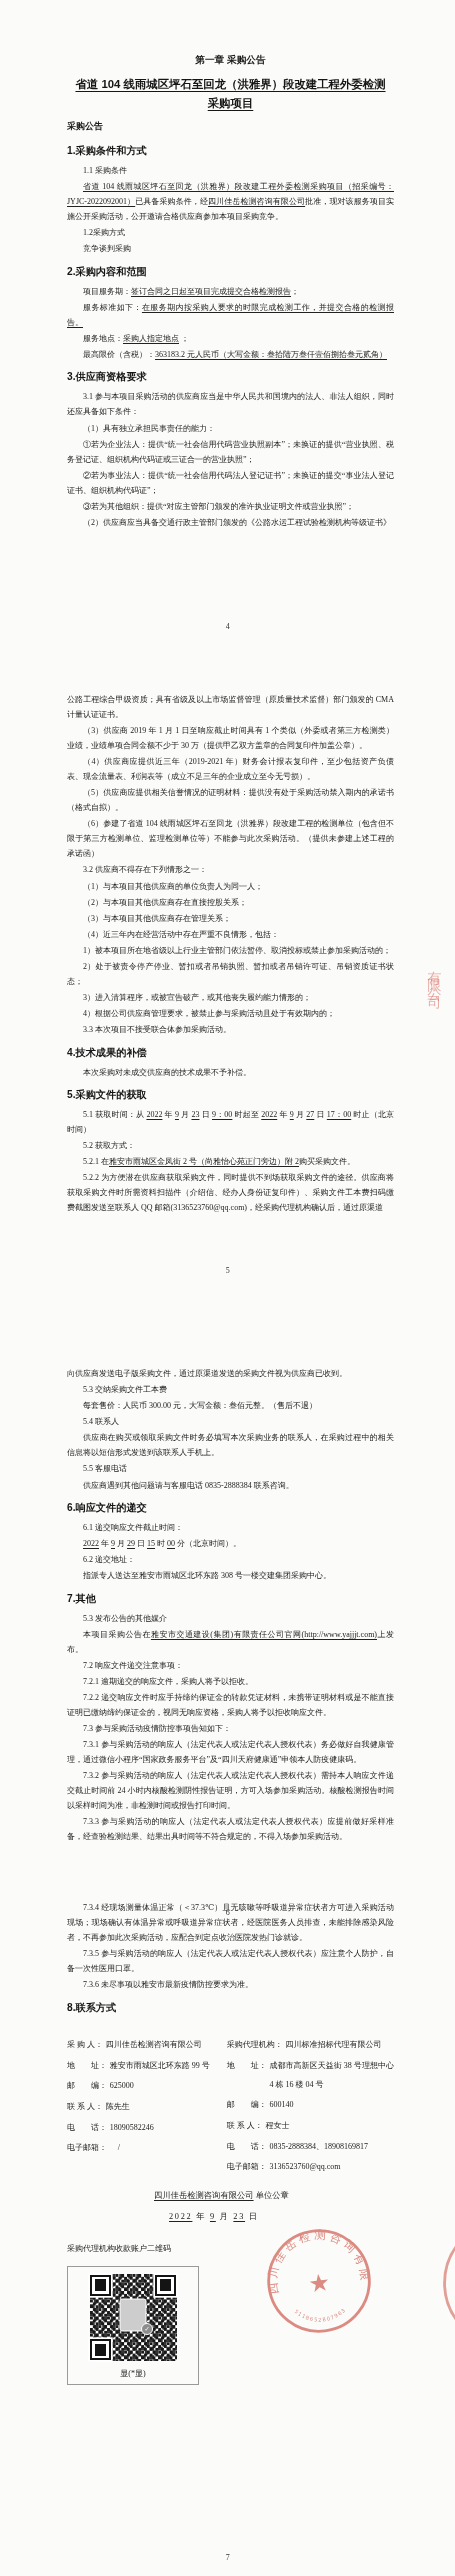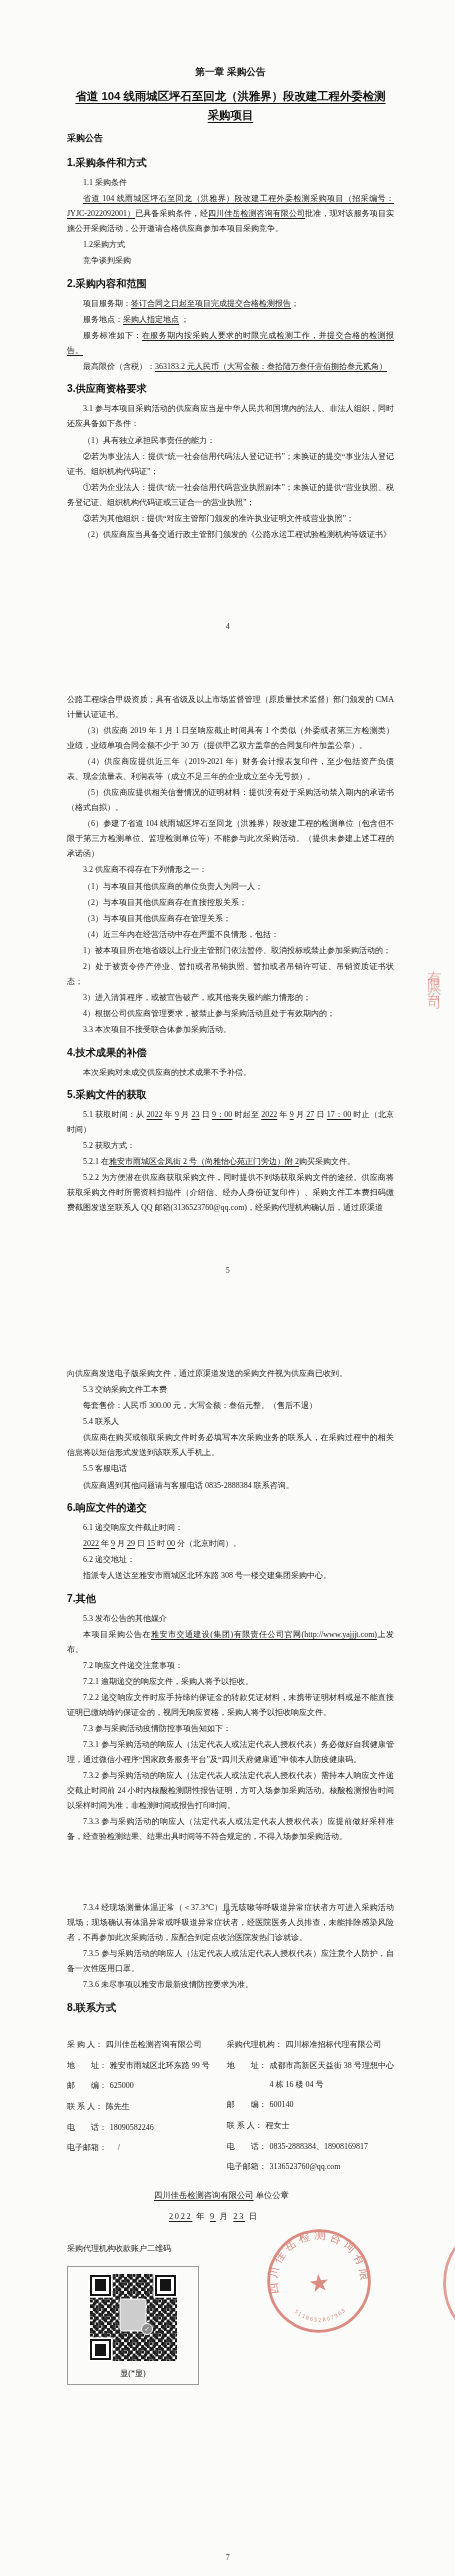--- a/index.html
+++ b/index.html
@@ -1,20 +1,20 @@
 <!DOCTYPE html>
 <html style="font-size:9px"><head>
 <meta charset="utf-8">
 <style>
   html,body{margin:0;padding:0;background:#e8e8e6;}
   .sheet{position:relative;width:455px;height:2576px;background:#fbfbf9;margin:0 auto;
          font-family:"Liberation Serif","DejaVu Serif",serif;color:#222;overflow:hidden;}
   
   .page-body{position:absolute;left:67px;width:327px;font-size:8px;line-height:15px;text-align:justify;}
-  .pc1{top:61px;}
+  .pc1{top:49px;}
   .pc2{top:692px;}
   .pc3{top:1366px;}
   .pc4{top:1900px;}
   
   .chapter{font-family:"Liberation Sans","DejaVu Sans",sans-serif;font-weight:bold;font-size:9.7px;
            text-align:center;margin:3.4px 0 8px 0;color:#1b1b1b;}
   .doc-title{font-family:"Liberation Sans","DejaVu Sans",sans-serif;font-weight:bold;font-size:11.4px;
              line-height:19px;text-align:center;text-decoration:underline;text-underline-offset:2.8px;
              margin:0 3.4px 5.7px 3.4px;color:#161616;}
   .doc-subtitle{font-family:"Liberation Sans","DejaVu Sans",sans-serif;font-weight:bold;font-size:9px;
@@ -78,28 +78,28 @@
       <div class="doc-subtitle">采购公告</div>
     </div>
     <div>
         <p class="para h"><span>1.采购条件和方式</span></p>
         <p class="para b"><span>1.1 采购条件</span></p>
         <p class="para b"><span class="u">省道 104 线雨城区坪石至回龙（洪雅界）段改建工程外委检测采购项目（招采编号：JYJC-2022092001）</span><span>已具备采购条件，经</span><span class="u">四川佳岳检测咨询有限公司</span><span>批准，现对该服务项目实施公开采购活动，公开邀请合格供应商参加本项目采购竞争。</span></p>
         <p class="para b"><span>1.2采购方式</span></p>
         <p class="para b"><span>竞争谈判采购</span></p>
         <p class="para h"><span>2.采购内容和范围</span></p>
         <p class="para b"><span>项目服务期：</span><span class="u">签订合同之日起至项目完成提交合格检测报告</span><span>；</span></p>
+        <p class="para b"><span>服务标准如下：</span><span class="u">在服务期内按采购人要求的时限完成检测工作，并提交合格的检测报告。</span></p>
         <p class="para b"><span>服务地点：</span><span class="u">采购人指定地点</span><span> ；</span></p>
-        <p class="para b"><span>服务标准如下：</span><span class="u">在服务期内按采购人要求的时限完成检测工作，并提交合格的检测报告。</span></p>
         <p class="para b"><span>最高限价（含税）：</span><span class="u">363183.2 元人民币（大写金额：叁拾陆万叁仟壹佰捌拾叁元贰角）</span></p>
         <p class="para h"><span>3.供应商资格要求</span></p>
         <p class="para b"><span>3.1 参与本项目采购活动的供应商应当是中华人民共和国境内的法人、非法人组织，同时还应具备如下条件：</span></p>
         <p class="para b"><span>（1）具有独立承担民事责任的能力：</span></p>
+        <p class="para b"><span>①若为企业法人：提供“统一社会信用代码营业执照副本”；未换证的提供“营业执照、税务登记证、组织机构代码证或三证合一的营业执照”；</span></p>
         <p class="para b"><span>②若为事业法人：提供“统一社会信用代码法人登记证书”；未换证的提交“事业法人登记证书、组织机构代码证”；</span></p>
-        <p class="para b"><span>①若为企业法人：提供“统一社会信用代码营业执照副本”；未换证的提供“营业执照、税务登记证、组织机构代码证或三证合一的营业执照”；</span></p>
         <p class="para b"><span>③若为其他组织：提供“对应主管部门颁发的准许执业证明文件或营业执照”；</span></p>
         <p class="para b"><span>（2）供应商应当具备交通行政主管部门颁发的《公路水运工程试验检测机构等级证书》</span></p>
       </div>
   </div>
 
   <div class="page-body pc2">
     <div>
         <p class="para bn"><span>公路工程综合甲级资质；具有省级及以上市场监督管理（原质量技术监督）部门颁发的 CMA 计量认证证书。</span></p>
         <p class="para b"><span>（3）供应商 2019 年 1 月 1 日至响应截止时间具有 1 个类似（外委或者第三方检测类）业绩，业绩单项合同金额不少于 30 万（提供甲乙双方盖章的合同复印件加盖公章）。</span></p>
         <p class="para b"><span>（4）供应商应提供近三年（2019-2021 年）财务会计报表复印件，至少包括资产负债表、现金流量表、利润表等（成立不足三年的企业成立至今无亏损）。</span></p>

